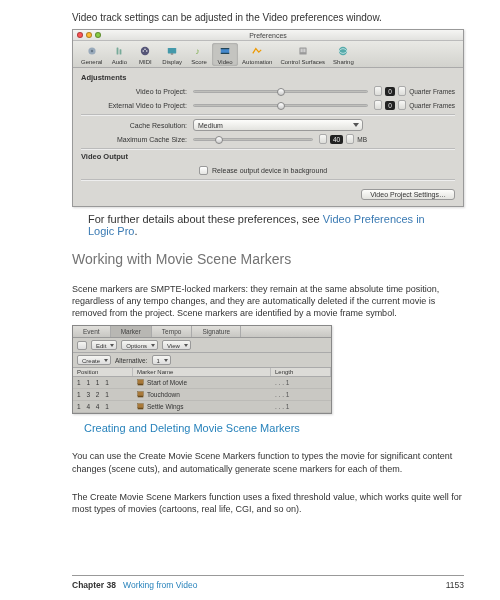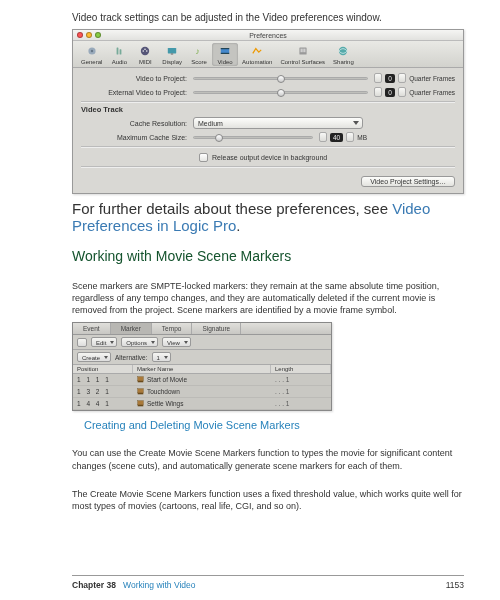--- a/index.html
+++ b/index.html
@@ -65,24 +65,24 @@
 
   .popup { flex:1; height:12px; background:linear-gradient(#fdfdfb,#e3e3df); border:1px solid #999; border-radius:3px; display:flex;align-items:center; padding:0 4px; font-size:7px; position:relative; max-width:170px;}
   .popup::after{content:"";position:absolute;right:3px;top:3px;width:0;height:0;border-left:3px solid transparent;border-right:3px solid transparent;border-top:4px solid #555;}
 
   .cb { width:9px;height:9px;background:linear-gradient(#fff,#e5e5e2);border:1px solid #999;border-radius:2px;margin-right:4px;}
   .cbrow{display:flex;align-items:center;font-size:7px;padding-left:118px;height:14px;}
 
   .btnrow{display:flex;justify-content:flex-end;padding:4px 8px 6px;}
   .btn{background:linear-gradient(#fdfdfb,#e3e3df);border:1px solid #999;border-radius:3px;padding:1px 8px;font-size:7px;}
 
-  .caption{font-size:15px;margin:5px 0 12px;}
+  .caption{font-size:11px;margin:5px 16px 12px;}
   a.link{color:#3a7ab3;text-decoration:none;}
 
-  h2.h2{color:#14532d;font-weight:normal;font-size:14px;margin:14px 0 3px;}
+  h2.h2{color:#737373;font-weight:normal;font-size:14px;margin:14px 0 3px;}
   h3.h3{color:#2782bb;font-weight:normal;font-size:11px;margin:8px 12px 2px;}
   p.body{font-size:9px;line-height:1.35;margin-bottom:6px;margin-top:16px;}
 
   
   .markerwin{ border:1px solid #888; font-size:6.5px; margin:2px 0 6px; width:260px; background:#ccc; box-shadow:1px 1px 2px rgba(0,0,0,.15);}
   .mtabs{display:flex;background:linear-gradient(#e0dfdb,#c8c7c3);border-bottom:1px solid #999;}
   .mtab{padding:2px 10px;font-size:6.5px;border-right:1px solid #aaa;color:#444;}
   .mtab.sel{background:#b8b7b3;}
   .mbar{display:flex;align-items:center;gap:4px;background:#cfcec9;padding:2px 4px;border-bottom:1px solid #aaa;}
   .mbar .sq{width:10px;height:9px;background:linear-gradient(#f5f5f2,#ddd);border:1px solid #999;border-radius:2px;}
@@ -199,20 +199,21 @@
           <svg viewBox="0 0 20 20">
             <circle cx="10" cy="10" r="7" fill="#5aa"></circle>
             <path d="M3 10 Q10 2 17 10 Q10 18 3 10" fill="none" stroke="#fff"></path>
           </svg>
         </div>
         <div>Sharing</div>
       </div>
     </div>
 
   <div class="section">
+    <div class="sectitle">Adjustments</div>
     <div class="row">
       <div class="lbl">Video to Project:</div>
       <div class="slider">
           <div class="track">
             <div class="knob"></div>
           </div>
         </div>
       <div class="readout">
         <div class="stepper"></div>
         <div class="rbox">0</div>
@@ -228,21 +229,20 @@
           </div>
         </div>
       <div class="readout">
         <div class="stepper"></div>
         <div class="rbox">0</div>
         <div class="stepper"></div>
         <span class="unit">Quarter Frames</span>
       </div>
     </div>
     <hr class="sep">
-    <div class="sectitle">Video Track</div>
     <div class="row">
       <div class="lbl">Cache Resolution:</div>
       <div class="popup">
           <span>Medium</span>
         </div>
     </div>
     <div class="row">
       <div class="lbl">Maximum Cache Size:</div>
       <div class="slider" style="max-width:120px;">
           <div class="track">
@@ -250,20 +250,21 @@
           </div>
         </div>
       <div class="readout">
         <div class="stepper"></div>
         <div class="rbox">40</div>
         <div class="stepper"></div>
         <span class="unit">MB</span>
       </div>
     </div>
     <hr class="sep">
+    <div class="sectitle">Video Output</div>
     <div class="cbrow">
       <div class="cb"></div>
       <span>Release output device in background</span>
     </div>
     <hr class="sep">
   </div>
   <div class="btnrow">
     <div class="btn">Video Project Settings…</div>
   </div>
 </div>
@@ -335,16 +336,16 @@
     </div>
 </div>
 
 <h3 class="h3">Creating and Deleting Movie Scene Markers</h3>
 <p class="body">You can use the Create Movie Scene Markers function to types the movie for significant content changes (scene cuts), and automatically generate scene markers for each of them.</p>
 <p class="body">The Create Movie Scene Markers function uses a fixed threshold value, which works quite well for most types of movies (cartoons, real life, CGI, and so on).</p>
 
 <div class="footer">
   <div>
     <span class="ch"><b>Chapter 38</b></span>
-    &nbsp;&nbsp;<span class="chlink">Working with Video</span>
+    &nbsp;&nbsp;<span class="chlink">Working from Video</span>
   </div>
   <div>1153</div>
 </div>
 
 </body></html>

